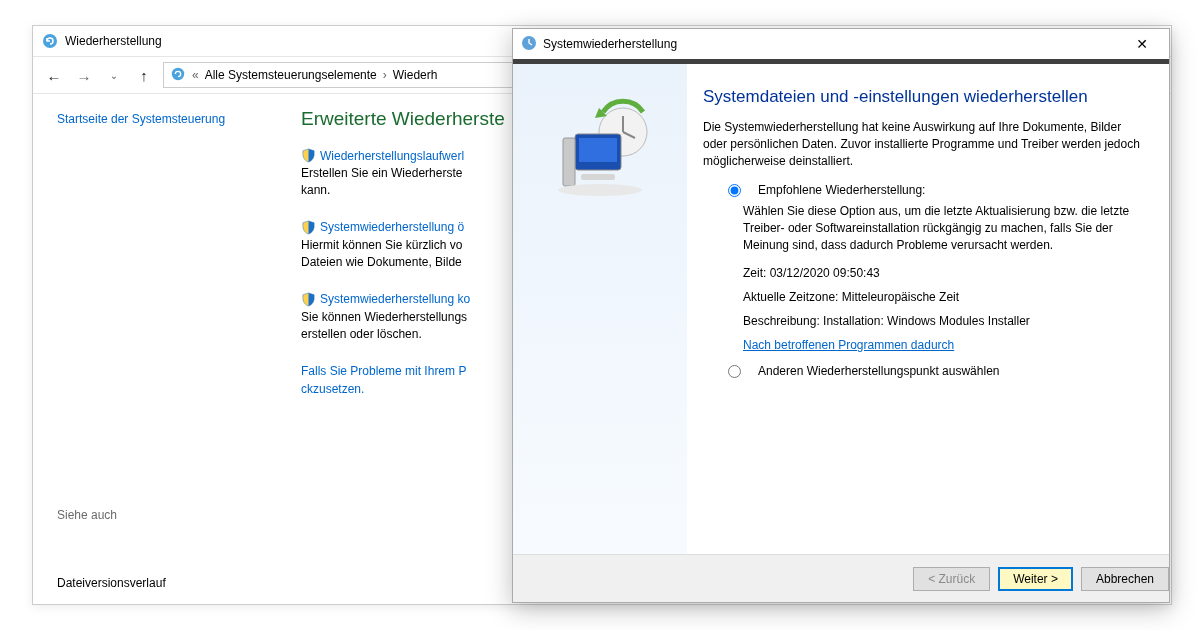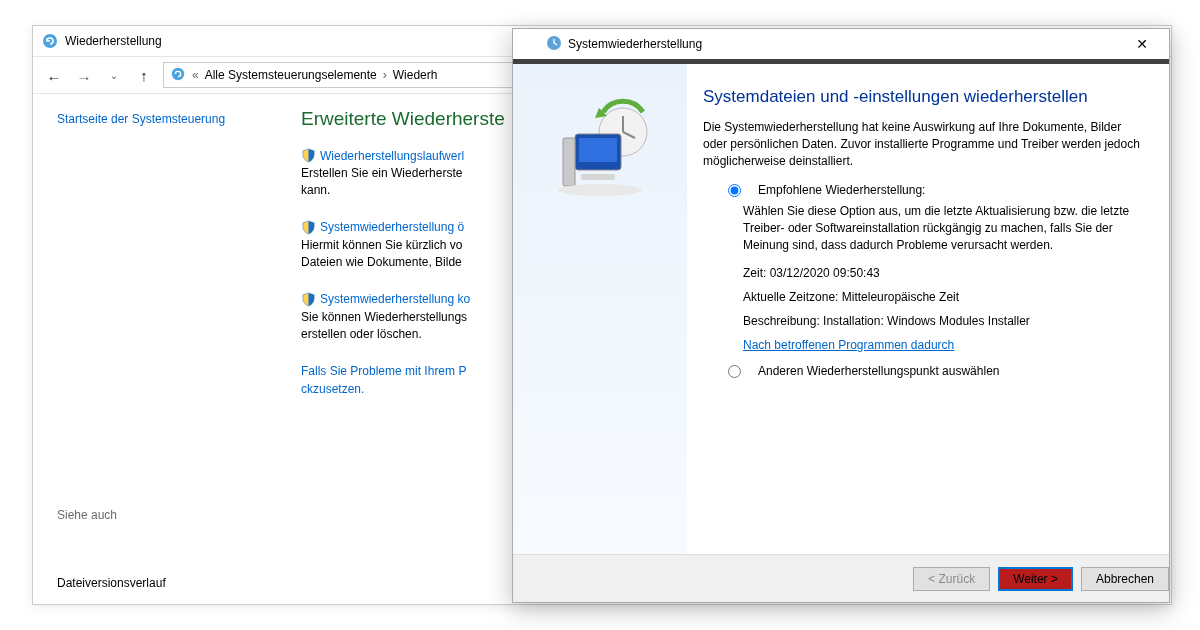--- a/index.html
+++ b/index.html
@@ -81,21 +81,20 @@
     left: 512px; top: 28px;
     width: 658px; height: 575px;
     background: #fff;
     border: 1px solid #aaa;
     box-shadow: 0 6px 24px rgba(0,0,0,0.25);
   }
   .dlg-titlebar {
     display: flex; align-items: center;
     height: 30px; padding: 0 8px;
     background: #fff;
-    margin-left: 25px;
   }
   .dlg-title { font-size: 12px; flex: 1; }
   .dlg-close {
     width: 38px; height: 26px;
     display: flex; align-items: center; justify-content: center;
     font-size: 14px; cursor: pointer;
   }
   .dlg-body {
     display: flex; height: calc(100% - 78px);
     border-top: 5px solid #404040;
@@ -133,21 +132,21 @@
     display: flex; align-items: center; justify-content: flex-end;
     padding: 0 0; gap: 8px;
   }
   .btn {
     height: 24px; padding: 0 14px;
     border: 1px solid #adadad; background: #e1e1e1;
     font-size: 12px; cursor: pointer;
     display: flex; align-items: center;
   }
   .btn.disabled { color: #8a8a8a; cursor: default; }
-  .btn.primary { border: 2px solid #0078d7; background: #b91c1c; padding: 0 13px; }
+  .btn.primary { border: 2px solid #0078d7; background: #fef9c3; padding: 0 13px; }
 </style>
 </head>
 <body>
 
 <div class="cp-window">
   <div class="cp-titlebar">
     <span class="icon">
       <svg viewBox="0 0 18 18">
           <circle cx="9" cy="9" r="7" fill="#4aa3df"></circle>
           <path d="M6 9a3 3 0 1 1 3 3" fill="none" stroke="#fff" stroke-width="1.5"></path>

